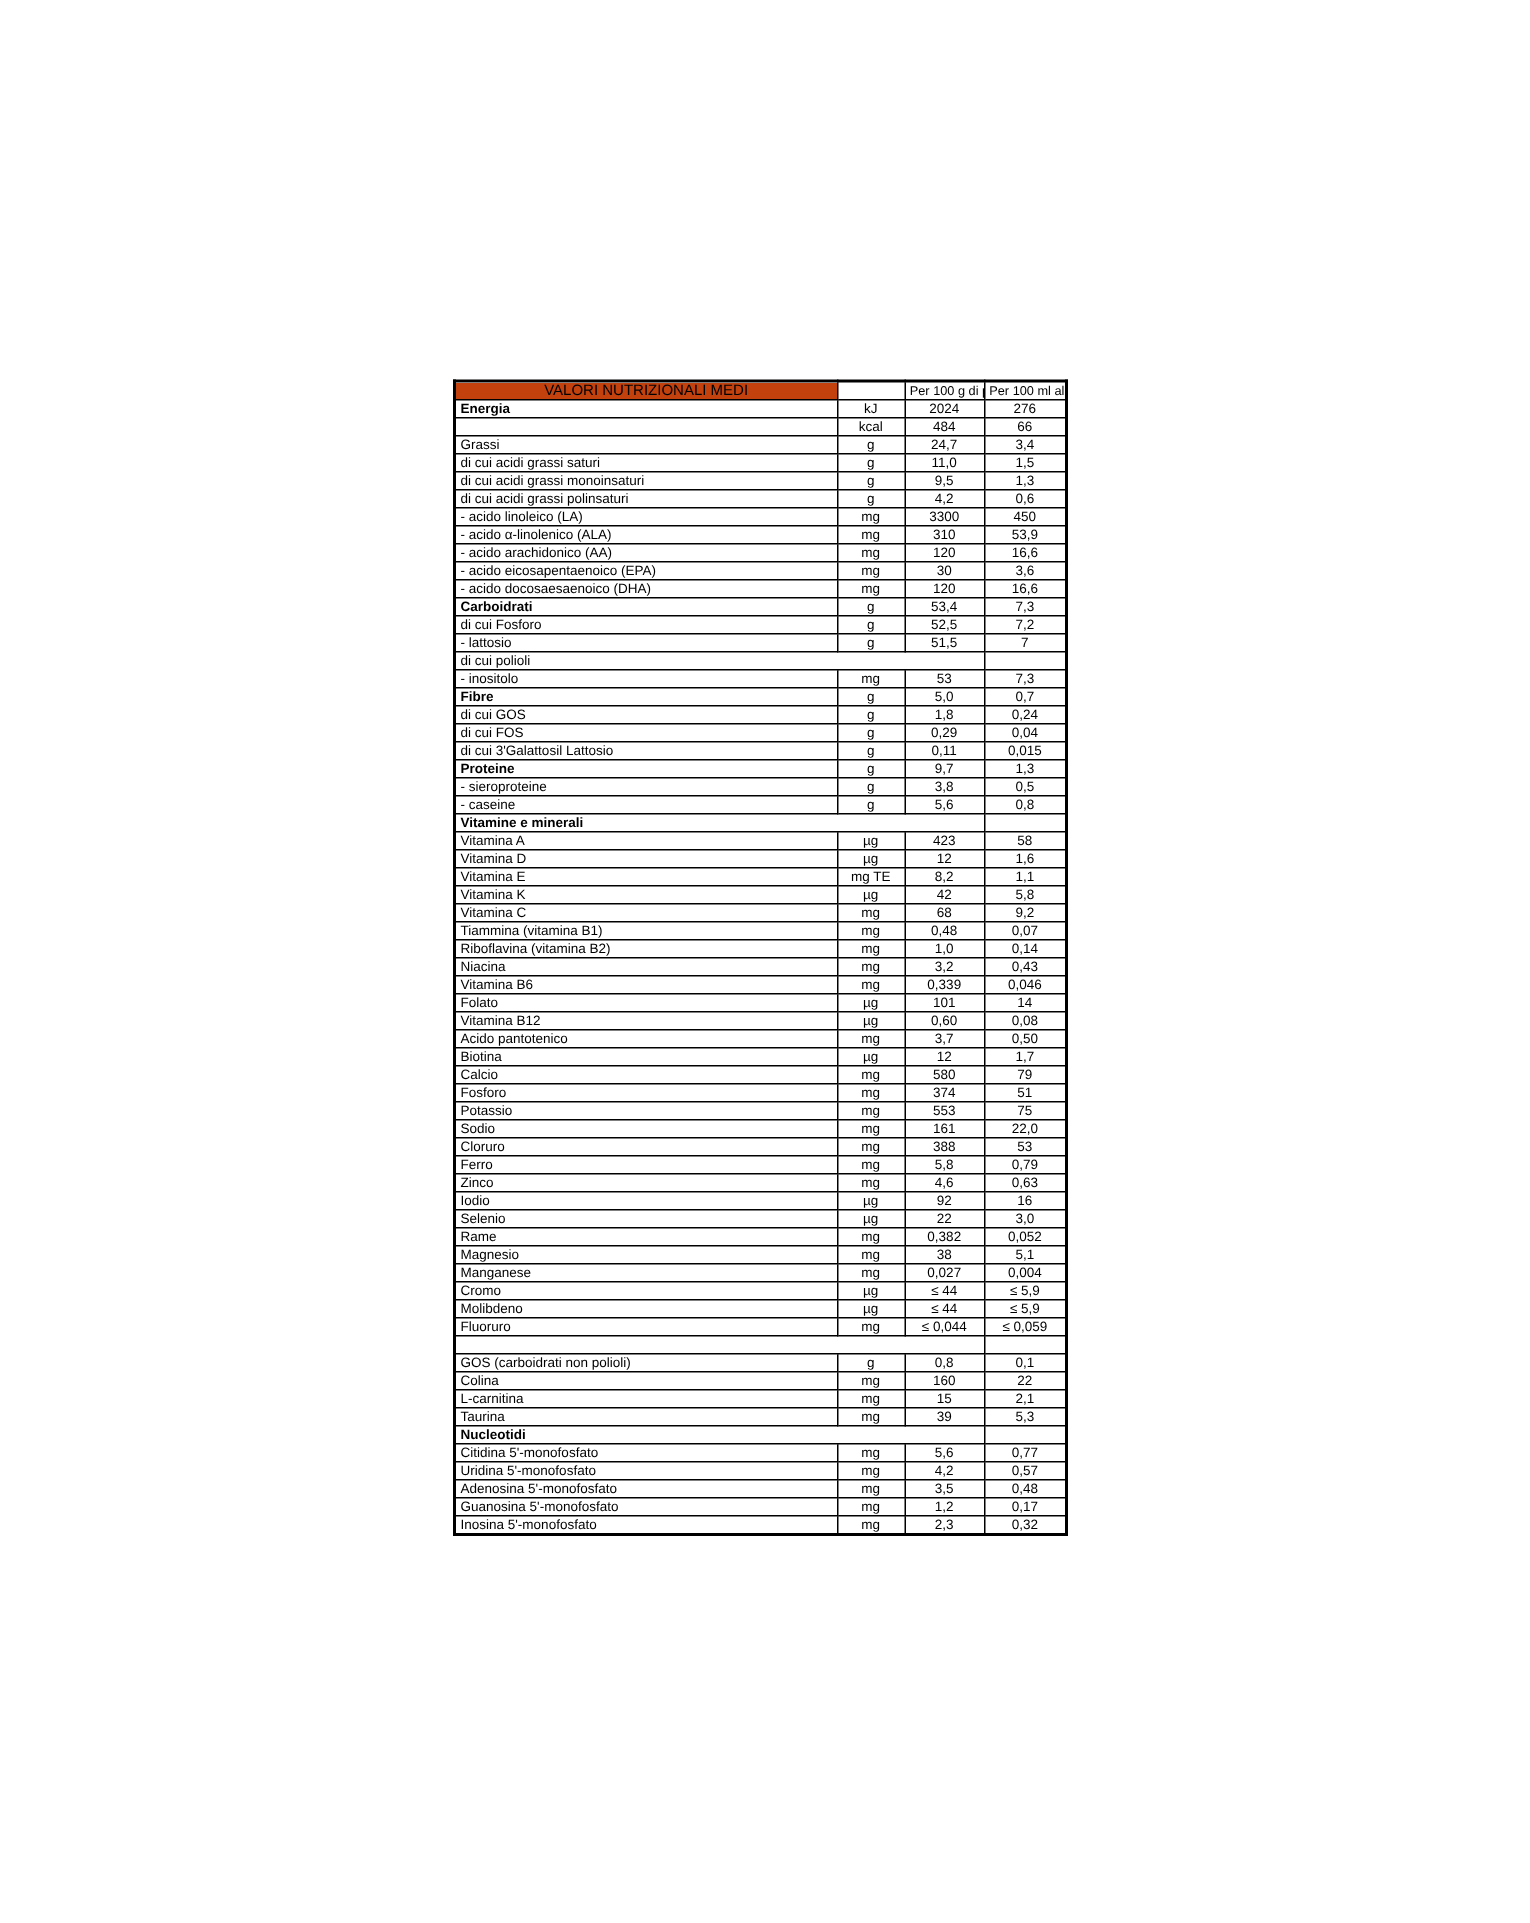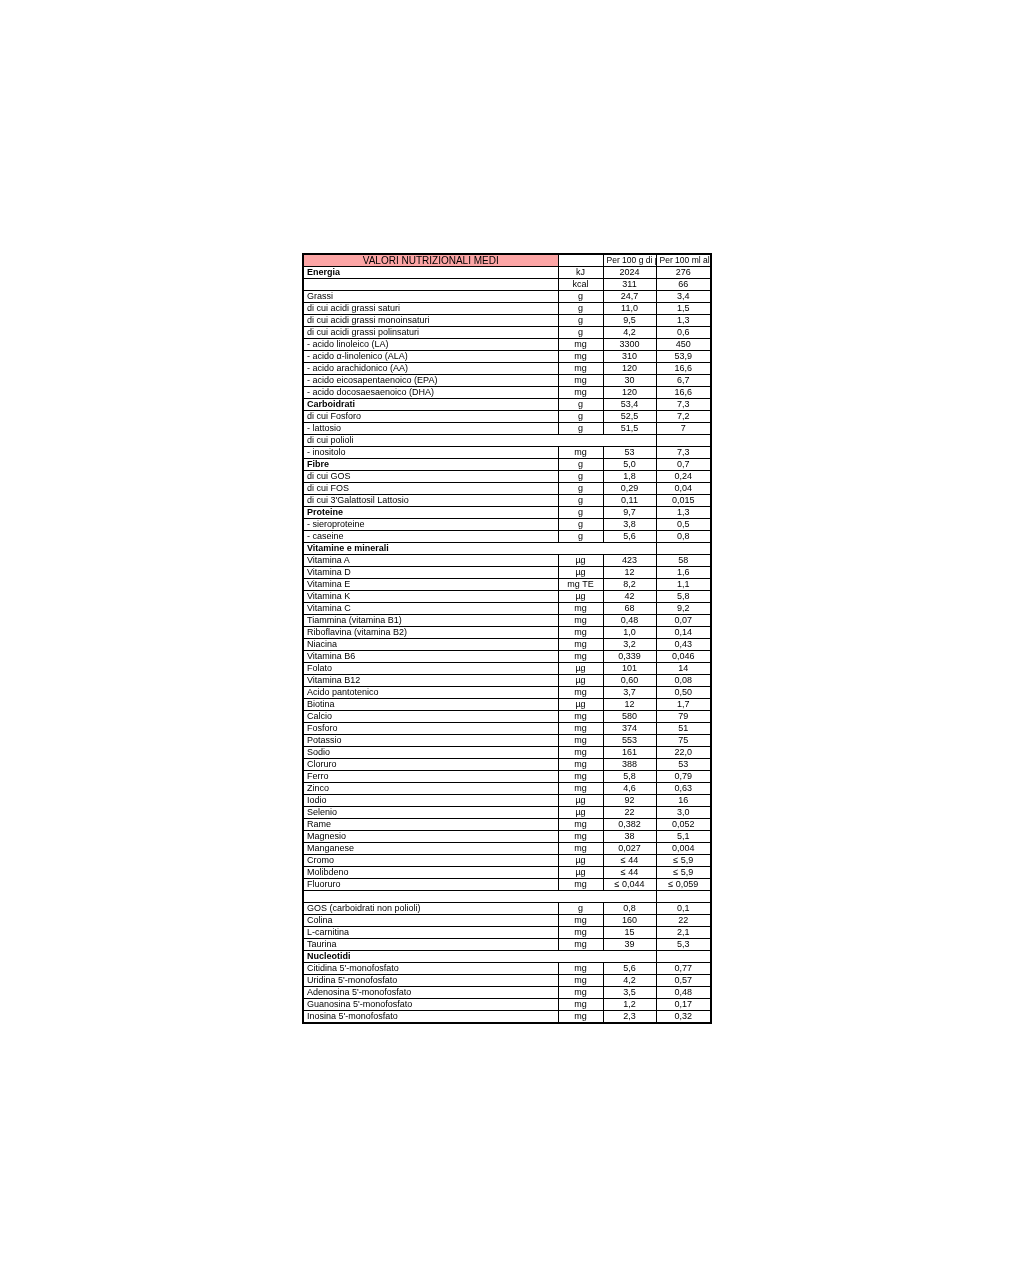--- a/index.html
+++ b/index.html
@@ -35,21 +35,21 @@
   table.nutrition th, table.nutrition td {
     border: 1px solid #000000;
     padding: 0 3px;
     height: 11px;
     line-height: 11px;
     overflow: hidden;
     white-space: nowrap;
     font-weight: normal;
   }
   th.hdr-title {
-    background: #fca5a5;
+    background: #c2410c;
     font-weight: bold;
     font-size: 10px;
     text-align: center;
     height: 23px;
     line-height: 23px;
   }
   th.hdr-blank { height: 23px; }
   th.hdr-col {
     font-weight: bold;
     font-size: 8.5px;
@@ -88,21 +88,21 @@
     <tbody id="rows-body">
         <tr class="row-bold">
           <td class="cell-label">Energia</td>
           <td class="cell-unit">kJ</td>
           <td class="cell-val">2024</td>
           <td class="cell-val">276</td>
         </tr>
         <tr>
           <td class="cell-label"></td>
           <td class="cell-unit">kcal</td>
-          <td class="cell-val">311</td>
+          <td class="cell-val">484</td>
           <td class="cell-val">66</td>
         </tr>
         <tr>
           <td class="cell-label">Grassi</td>
           <td class="cell-unit">g</td>
           <td class="cell-val">24,7</td>
           <td class="cell-val">3,4</td>
         </tr>
         <tr>
           <td class="cell-label">di cui acidi grassi saturi</td>
@@ -137,21 +137,21 @@
         <tr>
           <td class="cell-label">- acido arachidonico (AA)</td>
           <td class="cell-unit">mg</td>
           <td class="cell-val">120</td>
           <td class="cell-val">16,6</td>
         </tr>
         <tr>
           <td class="cell-label">- acido eicosapentaenoico (EPA)</td>
           <td class="cell-unit">mg</td>
           <td class="cell-val">30</td>
-          <td class="cell-val">6,7</td>
+          <td class="cell-val">3,6</td>
         </tr>
         <tr>
           <td class="cell-label">- acido docosaesaenoico (DHA)</td>
           <td class="cell-unit">mg</td>
           <td class="cell-val">120</td>
           <td class="cell-val">16,6</td>
         </tr>
         <tr class="row-bold">
           <td class="cell-label">Carboidrati</td>
           <td class="cell-unit">g</td>

